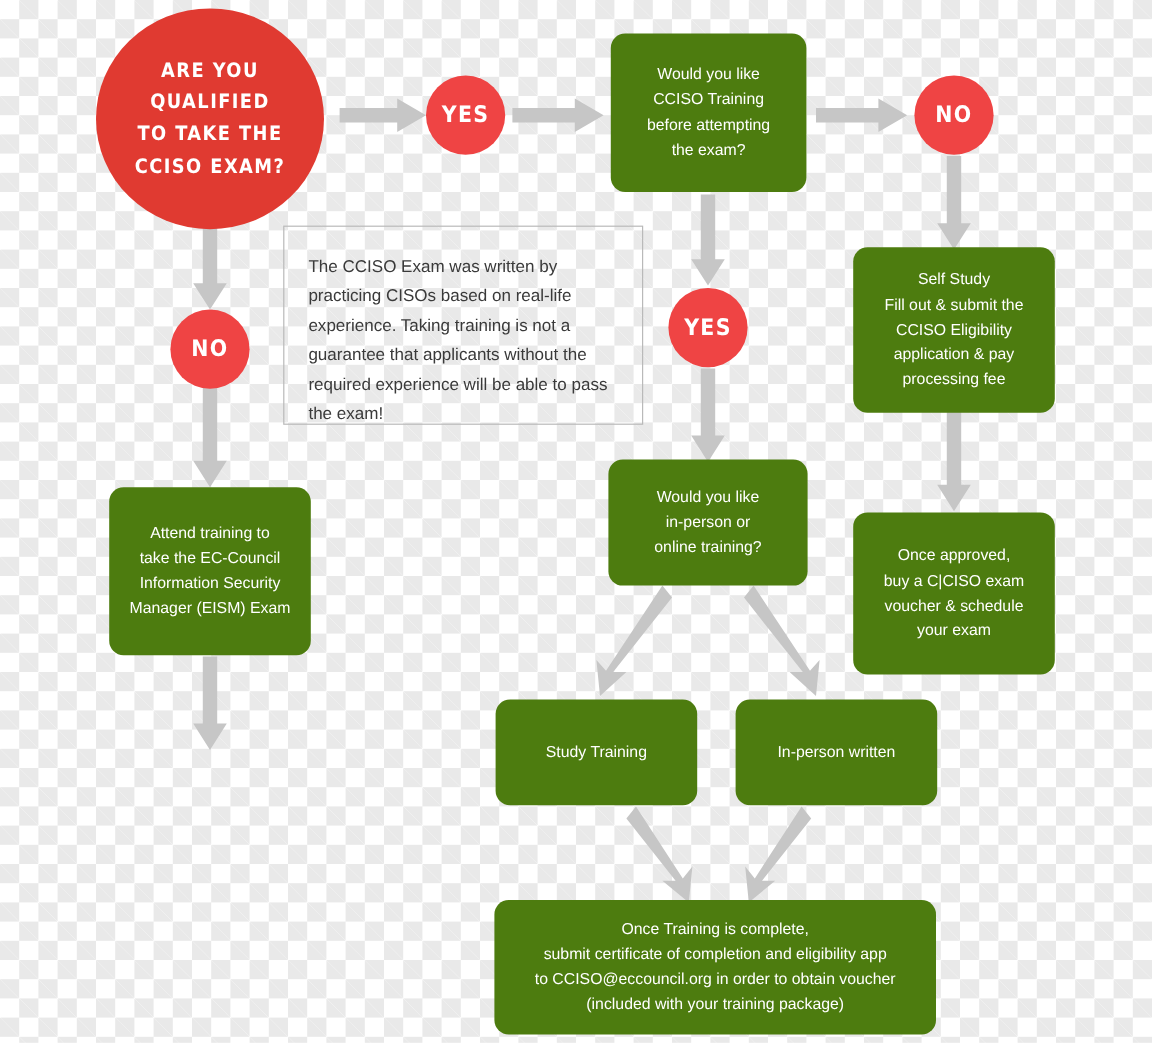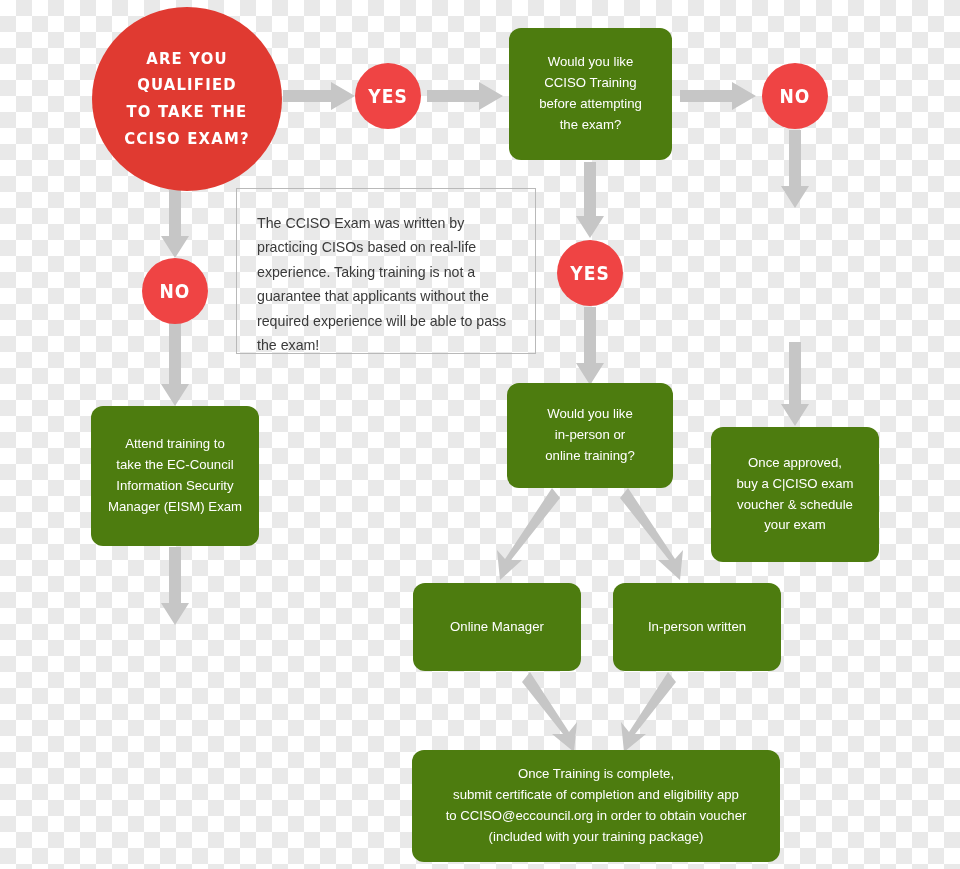--- a/index.html
+++ b/index.html
@@ -171,21 +171,21 @@
       <polygon points="8,0 0,10 41,62 30,62 52,80 55,50 47,60" fill="#c6c6c6"></polygon>
     </svg>
   </div>
 
   <div class="arrow" style="left:604px; top:672px; width:72px; height:80px;">
     <svg width="72" height="80" viewBox="0 0 72 80">
       <polygon points="64,0 72,10 31,62 42,62 20,80 17,50 25,60" fill="#c6c6c6"></polygon>
     </svg>
   </div>
 
-  <div class="node circle-red" style="left:92px; top:7px; width:190px; height:184px;">
+  <div class="node circle-red" style="left:80px; top:7px; width:190px; height:184px;">
     <span style="white-space: pre-line;">ARE YOU
 QUALIFIED
 TO TAKE THE
 CCISO EXAM?</span>
   </div>
 
   <div class="node circle-blue" style="left:355px; top:63px; width:66px; height:66px;">
     <span style="white-space: pre-line;">YES</span>
   </div>
 
@@ -205,20 +205,27 @@
   </div>
 
   <div class="node circle-blue" style="left:557px; top:240px; width:66px; height:66px;">
     <span style="white-space: pre-line;">YES</span>
   </div>
 
   <div class="node note-box" style="left:236px; top:188px; width:300px; height:166px;">
     <span style="white-space: pre-line;">The CCISO Exam was written by practicing CISOs based on real-life experience. Taking training is not a guarantee that applicants without the required experience will be able to pass the exam!</span>
   </div>
 
+  <div class="node box-navy" style="left:711px; top:206px; width:168px; height:138px;">
+    <span style="white-space: pre-line;">Self Study
+Fill out &amp; submit the
+CCISO Eligibility
+application &amp; pay
+processing fee</span>
+  </div>
 
   <div class="node box-navy" style="left:91px; top:406px; width:168px; height:140px;">
     <span style="white-space: pre-line;">Attend training to
 take the EC-Council
 Information Security
 Manager (EISM) Exam</span>
   </div>
 
   <div class="node box-navy" style="left:507px; top:383px; width:166px; height:105px;">
     <span style="white-space: pre-line;">Would you like
@@ -227,21 +234,21 @@
   </div>
 
   <div class="node box-navy" style="left:711px; top:427px; width:168px; height:135px;">
     <span style="white-space: pre-line;">Once approved,
 buy a C|CISO exam
 voucher &amp; schedule
 your exam</span>
   </div>
 
   <div class="node box-navy" style="left:413px; top:583px; width:168px; height:88px;">
-    <span style="white-space: pre-line;">Online Manager</span>
+    <span style="white-space: pre-line;">Study Training</span>
   </div>
 
   <div class="node box-navy" style="left:613px; top:583px; width:168px; height:88px;">
     <span style="white-space: pre-line;">In-person written</span>
   </div>
 
 
   <div class="node box-navy bold" style="left:412px; top:750px; width:368px; height:112px;">
     <span style="white-space: pre-line;">Once Training is complete,
 submit certificate of completion and eligibility app

